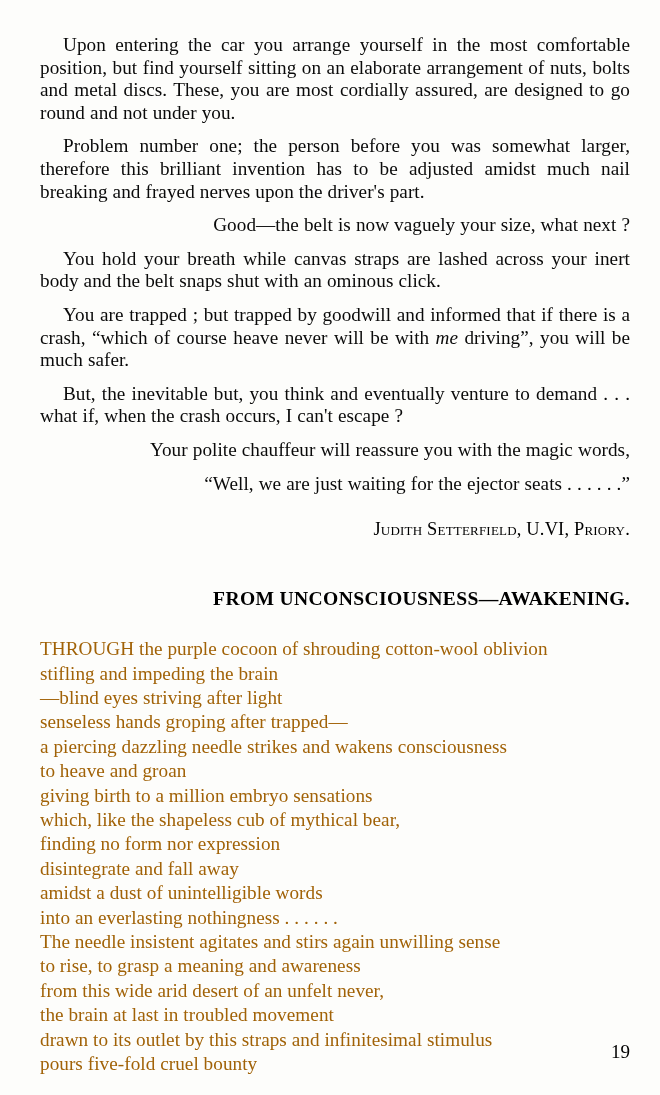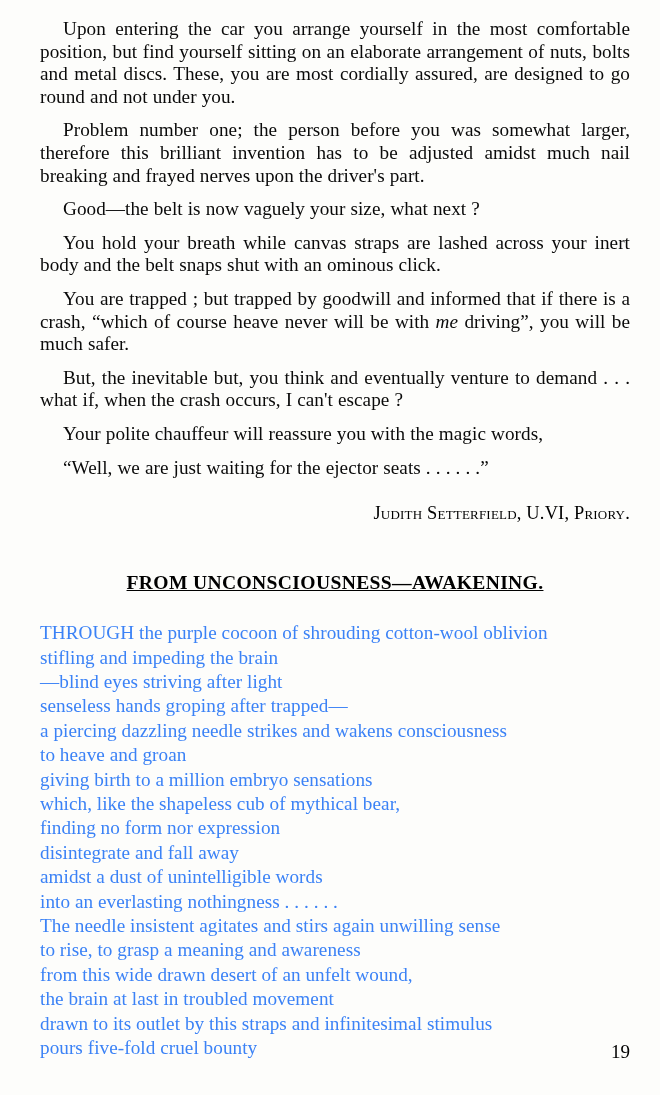--- a/index.html
+++ b/index.html
@@ -16,39 +16,39 @@
     color: #000000;
     background: #fdfdfb;
   }
 
   .page {
     position: absolute;
     left: 0; top: 0;
     width: 660px;
     height: 1095px;
     box-sizing: border-box;
-    padding: 18px 30px 0 40px;
+    padding: 34px 30px 0 40px;
   }
 
   
   .prose-section { margin: 0; }
 
   .prose-para {
     margin: 0 0 11px 0;
     font-size: 19.2px;
     line-height: 22.6px;
     text-align: justify;
     text-indent: 23px;
     letter-spacing: 0.05px;
     word-spacing: 0.2px;
     width: 590px;
     color: #0a0a0a;
     -webkit-font-smoothing: antialiased;
   }
-  .prose-para.short { text-align: left; }
+  .prose-para.short { text-align: right; }
 
   .prose-para em { }
 
   
   .byline {
     font-size: 18.4px;
     line-height: 24px;
     text-align: right;
     width: 590px;
     font-variant: small-caps;
@@ -57,36 +57,35 @@
   }
   .byline-prose { margin: 22px 0 0 0; }
 
   
   .poem-section { margin-top: 46px; }
 
   .poem-title {
     font-size: 19.6px;
     line-height: 24px;
     font-weight: bold;
-    text-align: center;
+    text-align: right;
     letter-spacing: 0.35px;
     width: 590px;
     margin: 0 0 26px 0;
-    text-decoration: underline;
   }
 
   .poem-body { width: 600px; }
 
   .poem-line {
     font-size: 19.2px;
     line-height: 24.4px;
     text-align: left;
     white-space: pre-wrap;
     letter-spacing: 0.05px;
-    color: #3b82f6;
+    color: #a16207;
     margin: 0;
   }
 
   
   .folio {
     position: absolute;
     right: 30px;
     bottom: 32px;
     font-size: 19px;
     line-height: 22px;
@@ -122,21 +121,21 @@
       <div class="poem-line">a piercing dazzling needle strikes and wakens consciousness</div>
       <div class="poem-line">to heave and groan</div>
       <div class="poem-line">giving birth to a million embryo sensations</div>
       <div class="poem-line">which, like the shapeless cub of mythical bear,</div>
       <div class="poem-line">finding no form nor expression</div>
       <div class="poem-line">disintegrate and fall away</div>
       <div class="poem-line">amidst a dust of unintelligible words</div>
       <div class="poem-line">into an everlasting nothingness . . . . . .</div>
       <div class="poem-line">The needle insistent agitates and stirs again unwilling sense</div>
       <div class="poem-line">to rise, to grasp a meaning and awareness</div>
-      <div class="poem-line">from this wide drawn desert of an unfelt wound,</div>
+      <div class="poem-line">from this wide arid desert of an unfelt never,</div>
       <div class="poem-line">the brain at last in troubled movement</div>
       <div class="poem-line">drawn to its outlet by this straps and infinitesimal stimulus</div>
       <div class="poem-line">pours five-fold cruel bounty</div>
 
     </div>
 
   </section>
 
   <div class="folio">19</div>
 

